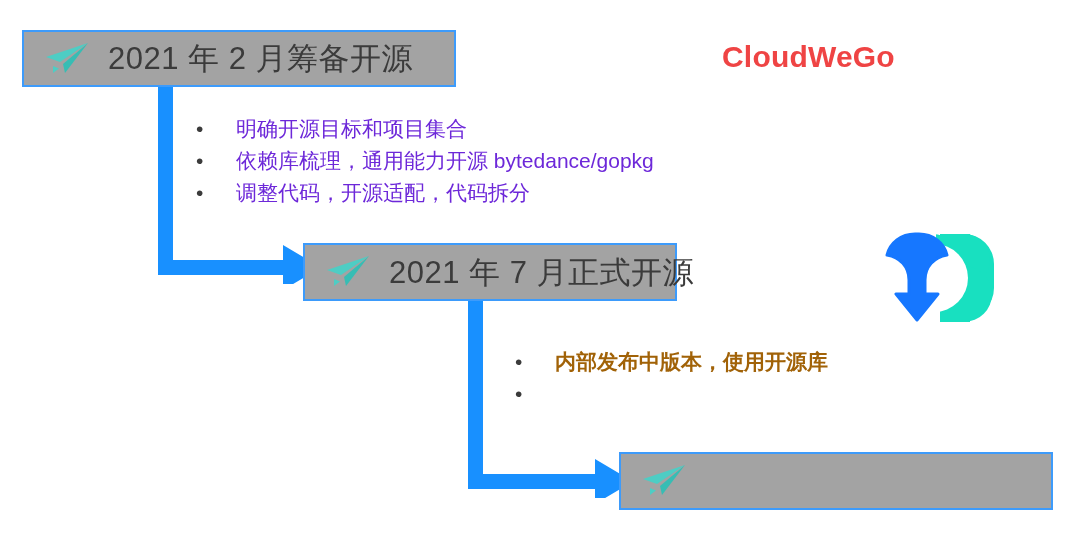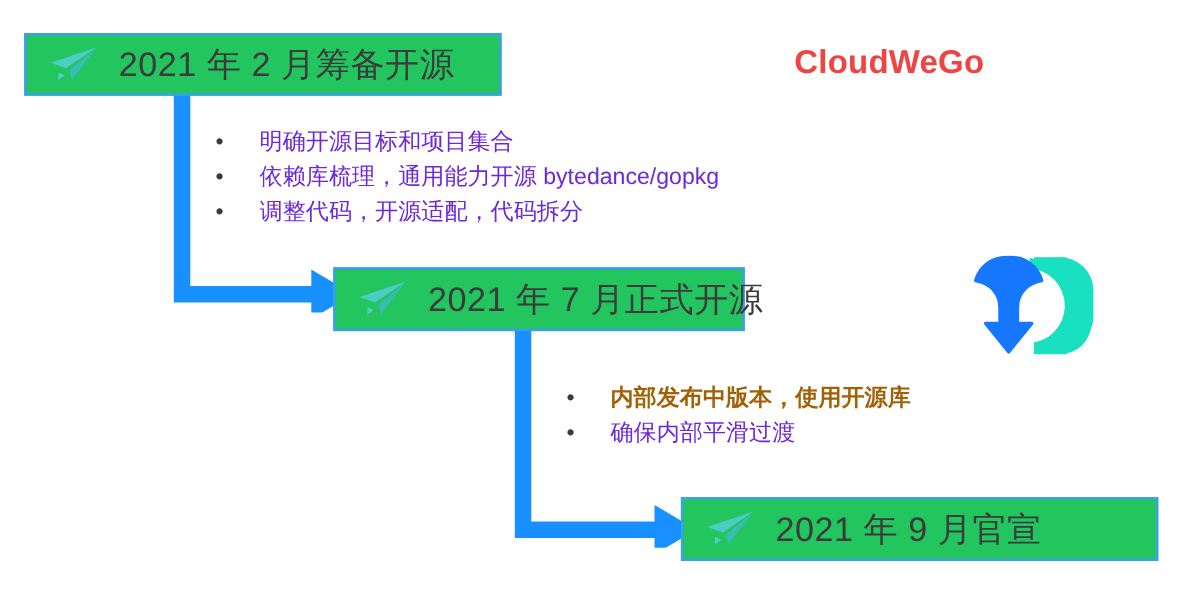--- a/index.html
+++ b/index.html
@@ -20,21 +20,21 @@
     color:#ef4444;
     letter-spacing:0.2px;
     white-space:nowrap;
   }
 
   
   .milestone{
     position:absolute;
     box-sizing:border-box;
     border:2px solid #3d9bfb;
-    background:#22c55e;
+    background:#a3a3a3;
     display:flex;
     align-items:center;
     padding-left:20px;
   }
   .milestone .plane{
     flex:0 0 auto;
     width:46px;height:34px;
     margin-right:18px;
     display:block;
   }
@@ -148,26 +148,24 @@
     <span class="mtext">2021 年 7 月正式开源</span>
   </div>
 
   <div class="bullets" style="left:515px;top:351px;">
     <div class="bullet-row">
       <span class="bullet-dot">•</span>
       <span class="bullet-text bold">内部发布中版本，使用开源库</span>
     </div>
     <div class="bullet-row">
       <span class="bullet-dot">•</span>
-      <span class="bullet-text">确保内部平滑过渡</span>
     </div>
   </div>
 
   <div class="milestone" style="left:619px;top:452px;width:434px;height:58px;">
     <svg class="plane" viewBox="0 0 46 34" xmlns="http://www.w3.org/2000/svg">
       <path d="M44 1 L2 15 L16 20 Z" fill="#4ecdc4"></path>
       <path d="M44 1 L19 22 L21 31 Z" fill="#37bdb4"></path>
       <path d="M9 24 L15 26.5 L9 31 Z" fill="#4ecdc4"></path>
     </svg>
-    <span class="mtext">2021 年 9 月官宣</span>
   </div>
 
 </div>
 
 </body></html>

